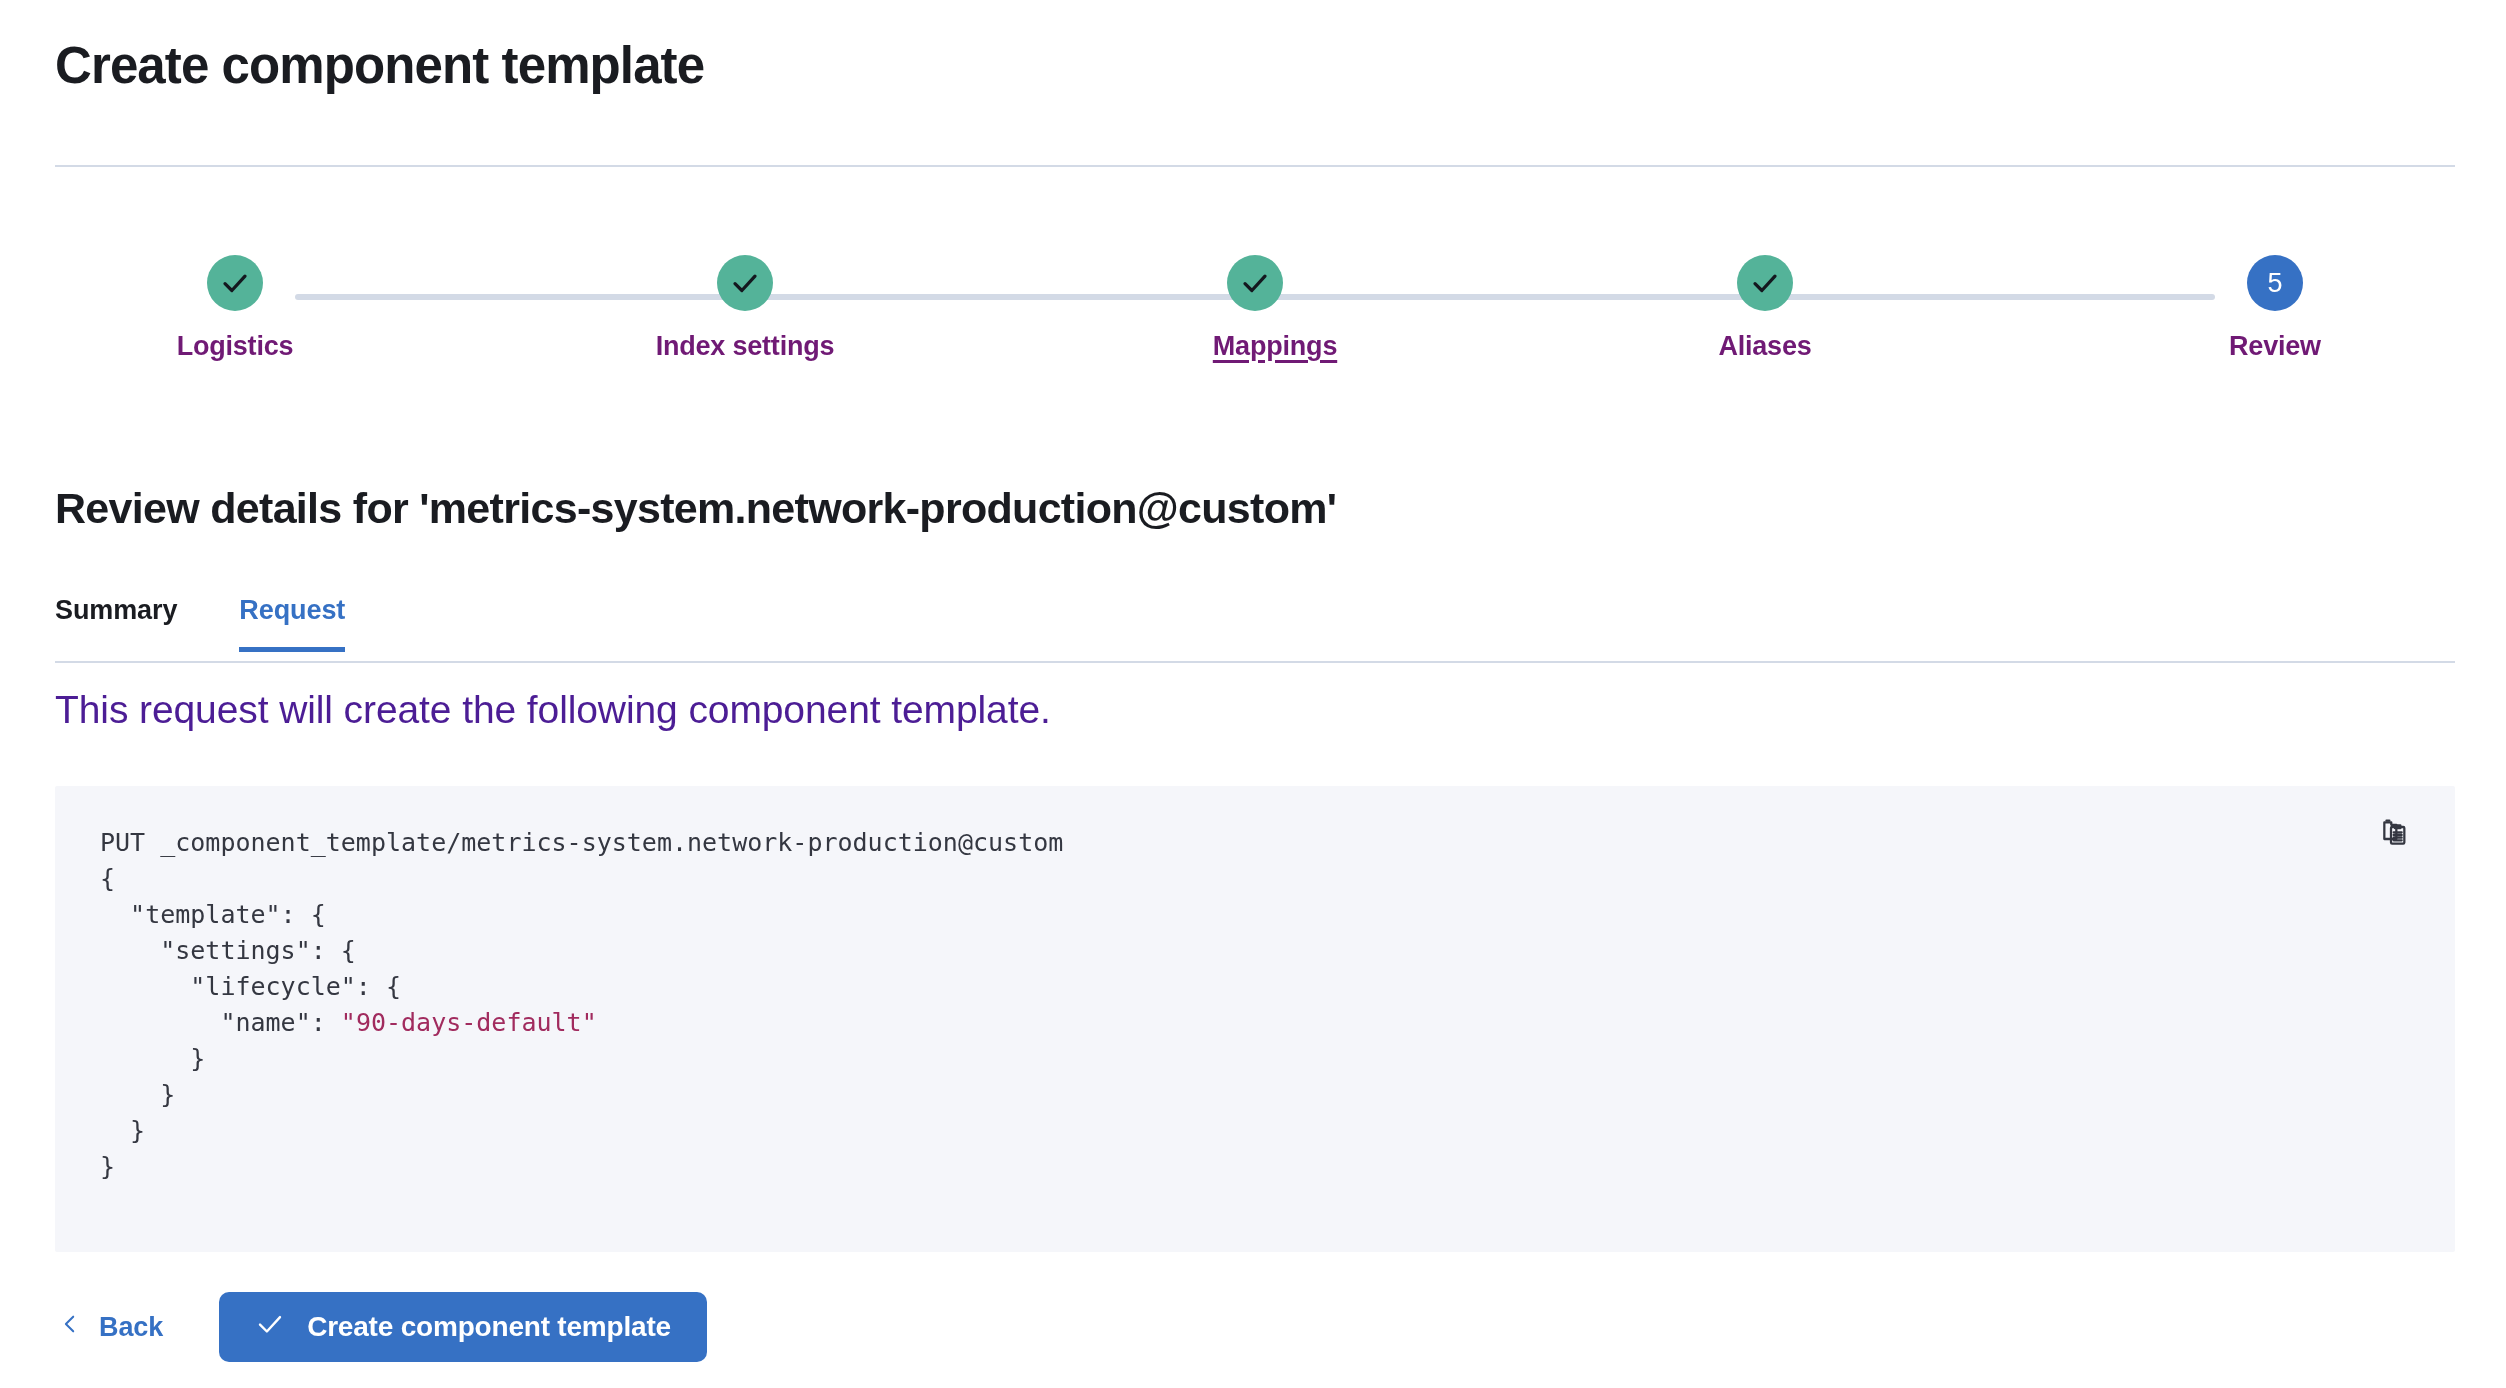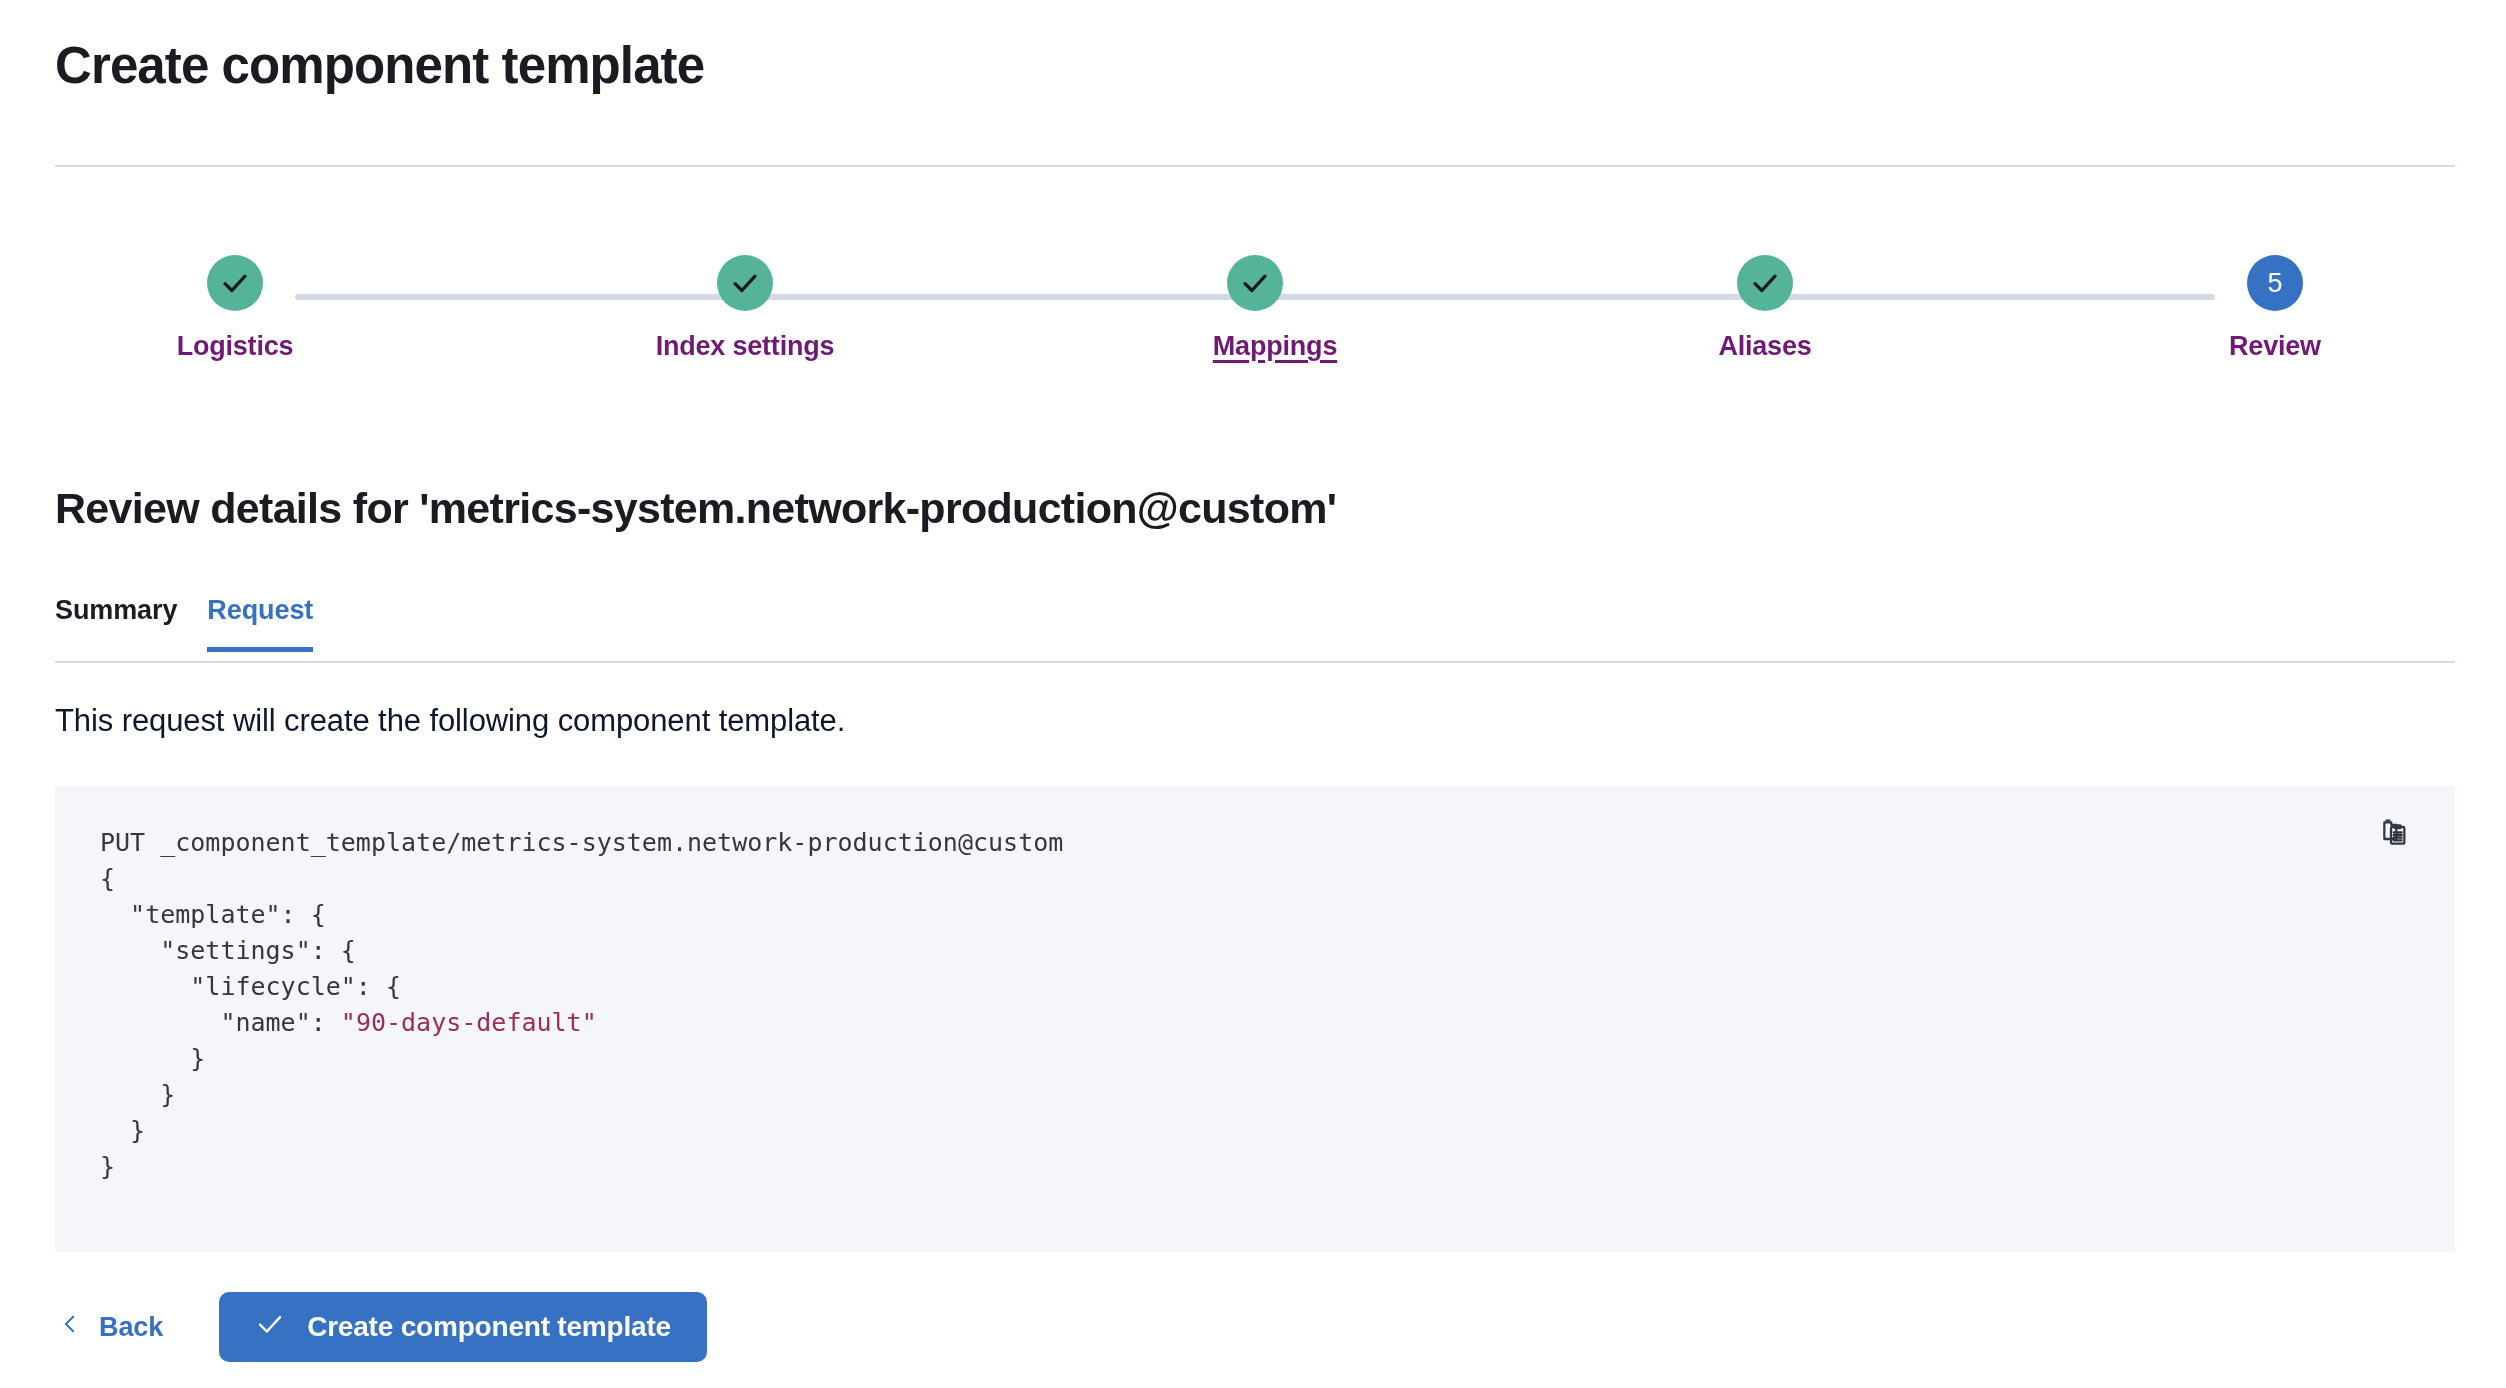--- a/index.html
+++ b/index.html
@@ -146,21 +146,21 @@
     left: 0;
     bottom: 0;
     width: 100%;
     height: 2px;
     background: #D3DAE6;
   }
 
   .tab-list {
     position: relative;
     display: flex;
-    gap: 22px;
+    gap: 54px;
     height: 100%;
     align-items: flex-start;
   }
 
   .tab {
     position: relative;
     font-size: 27px;
     font-weight: 700;
     color: #1a1c21;
     padding-bottom: 26px;
@@ -184,24 +184,24 @@
     bottom: 0;
     height: 5px;
     background: #3671C4;
     z-index: 3;
   }
 
   
   .request-desc {
     position: absolute;
     left: 55px;
-    top: 703px;
-    font-size: 31px;
+    top: 688px;
+    font-size: 39px;
     font-weight: 400;
-    color: #0f172a;
+    color: #4c1d95;
     letter-spacing: -0.1px;
   }
 
   
   .code-block {
     position: absolute;
     left: 55px;
     top: 786px;
     width: 2400px;
     height: 466px;

